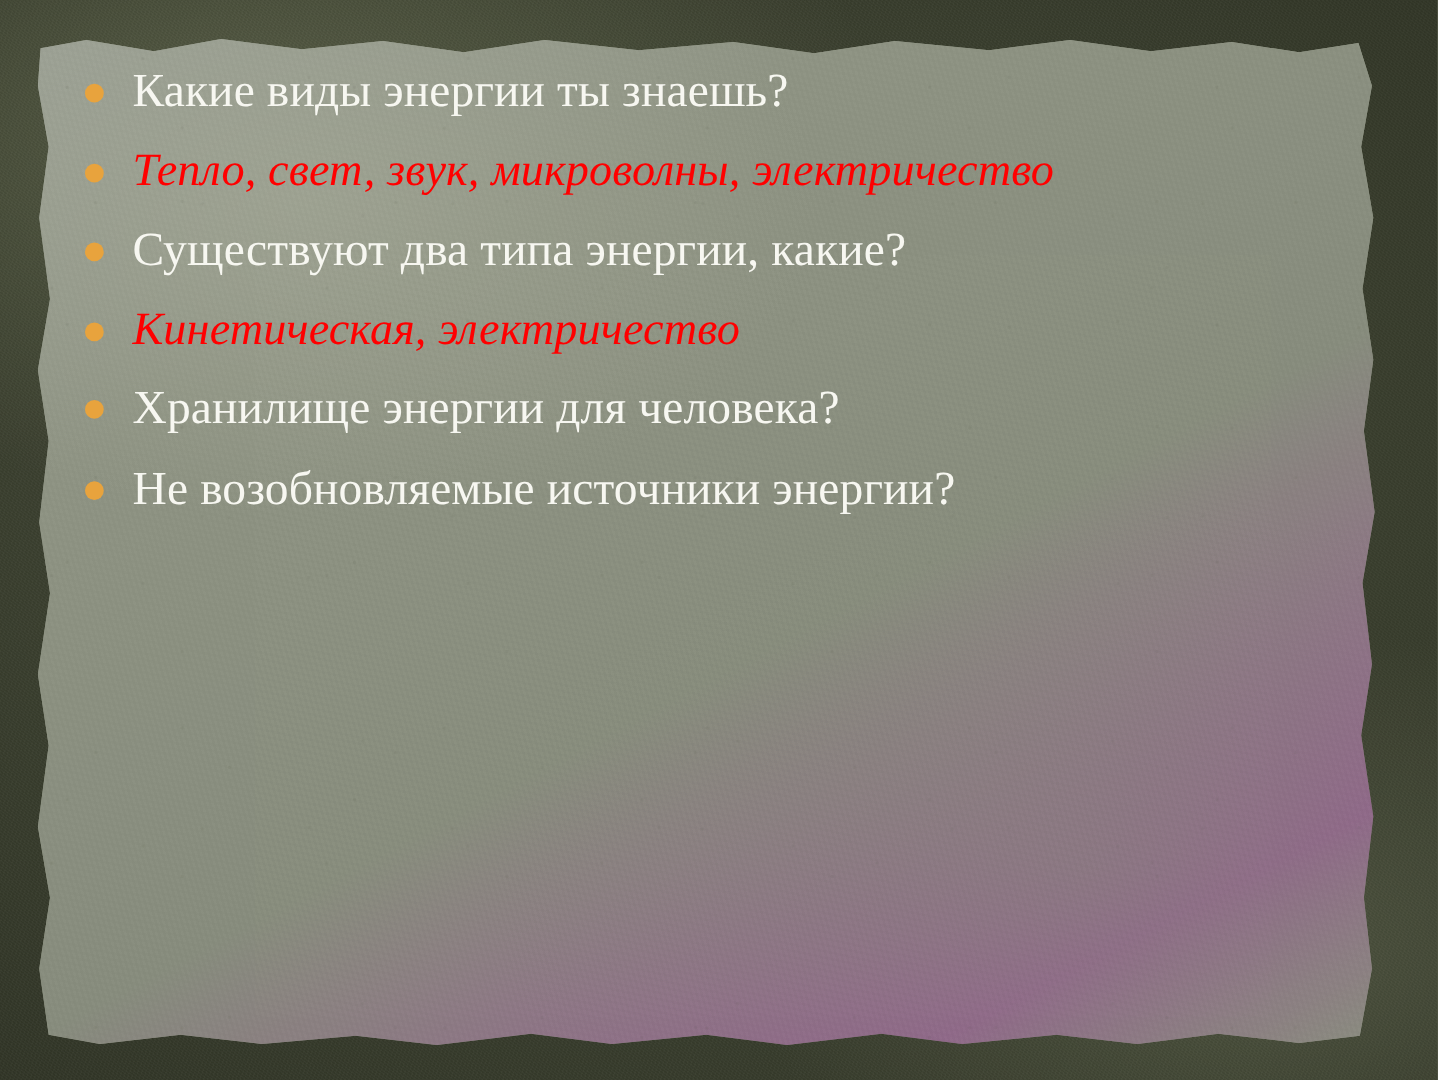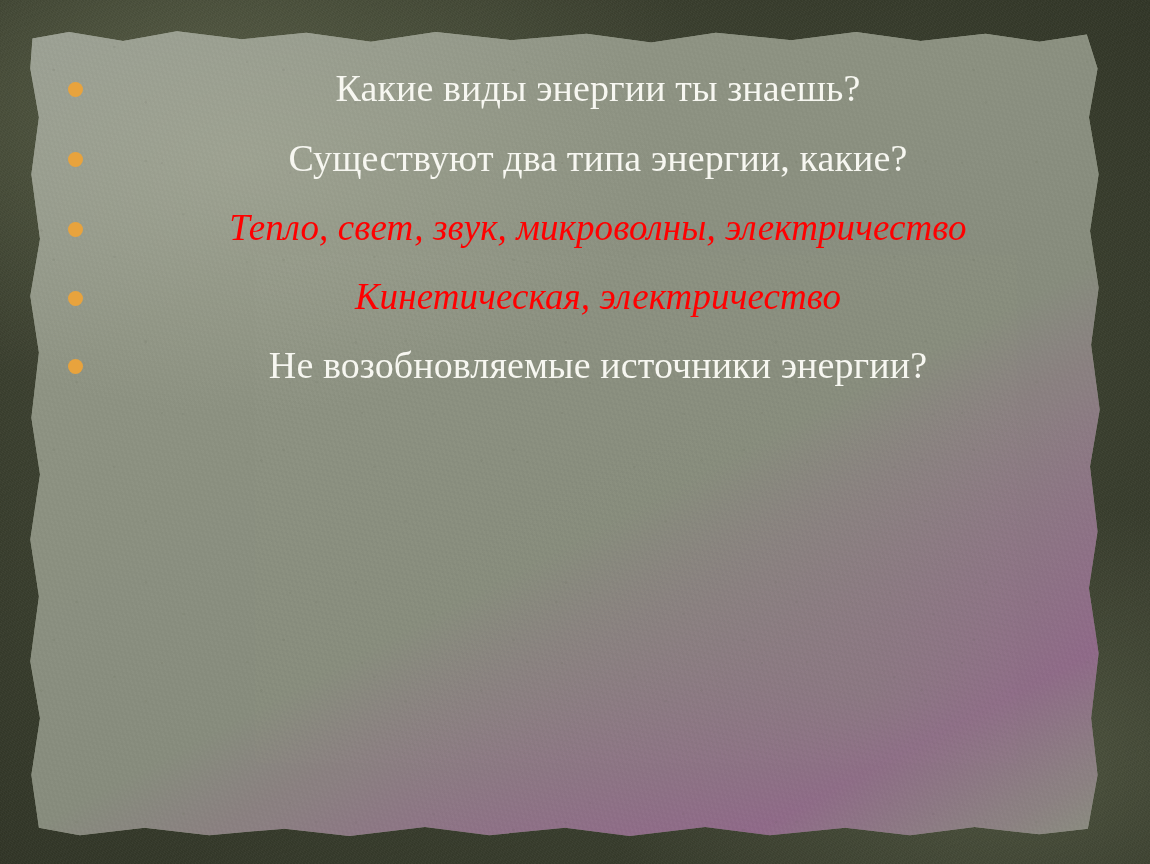--- a/index.html
+++ b/index.html
@@ -126,26 +126,25 @@
 
   .bullet-list {
     list-style: none;
     margin: 0;
     padding: 0;
   }
 
   .bullet-item {
     position: relative;
     padding-left: 48px;
-    margin: 15px 0 9px 0;
+    margin: 0 0 9px 0;
     font-size: 38px;
     line-height: 1.45;
     letter-spacing: .1px;
     max-width: 1010px;
-    text-align: center;
   }
 
   
   .bullet-marker {
     position: absolute;
     left: 10px;
     top: 21px;
     width: 15px;
     height: 15px;
     border-radius: 50%;
@@ -183,35 +182,39 @@
   </div>
 
   <div class="content">
     <ul class="bullet-list">
 
       <li class="bullet-item q">
         <span class="bullet-marker"></span>
         <span class="bullet-text">Какие виды энергии ты знаешь?</span>
       </li>
 
+      <li class="bullet-item a">
+        <span class="bullet-marker"></span>
+        <span class="bullet-text">Тепло, свет, звук, микроволны, электричество</span>
+      </li>
+
       <li class="bullet-item q">
         <span class="bullet-marker"></span>
         <span class="bullet-text">Существуют два типа энергии, какие?</span>
       </li>
 
       <li class="bullet-item a">
         <span class="bullet-marker"></span>
-        <span class="bullet-text">Тепло, свет, звук, микроволны, электричество</span>
-      </li>
-
-      <li class="bullet-item a">
-        <span class="bullet-marker"></span>
         <span class="bullet-text">Кинетическая, электричество</span>
       </li>
 
+      <li class="bullet-item q">
+        <span class="bullet-marker"></span>
+        <span class="bullet-text">Хранилище энергии для человека?</span>
+      </li>
 
 
 
 
       <li class="bullet-item q">
         <span class="bullet-marker"></span>
         <span class="bullet-text">Не возобновляемые источники энергии?</span>
       </li>
 
 

